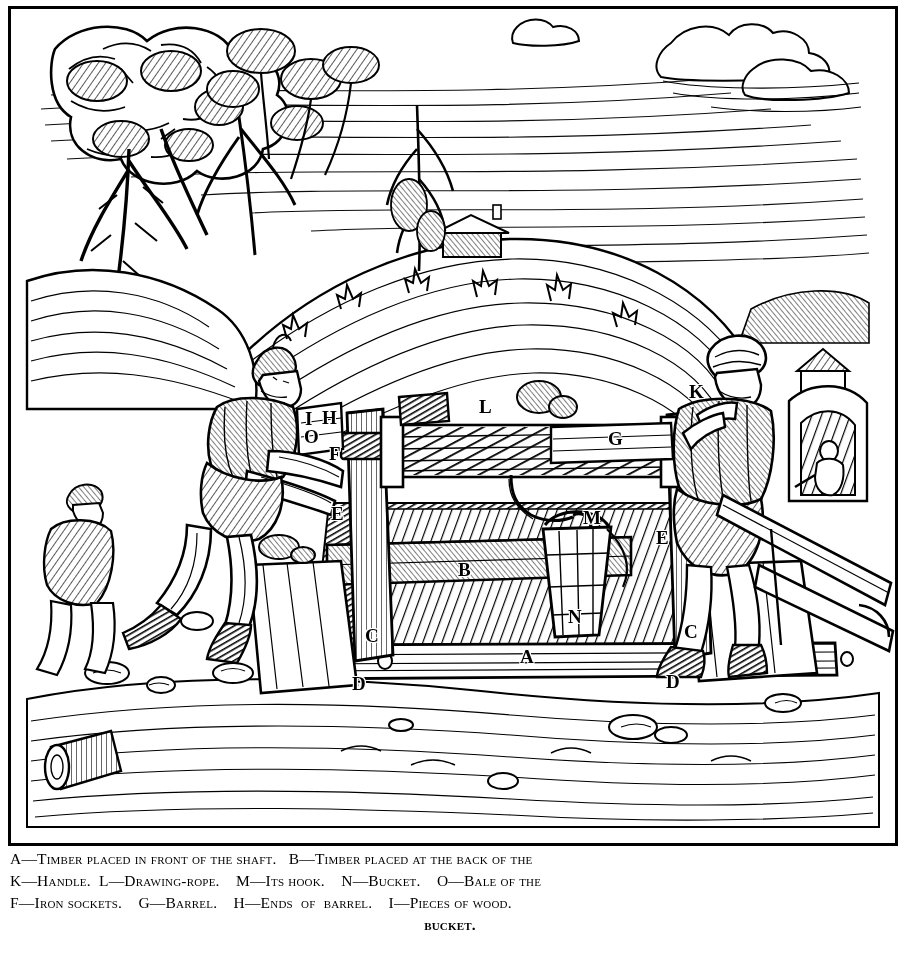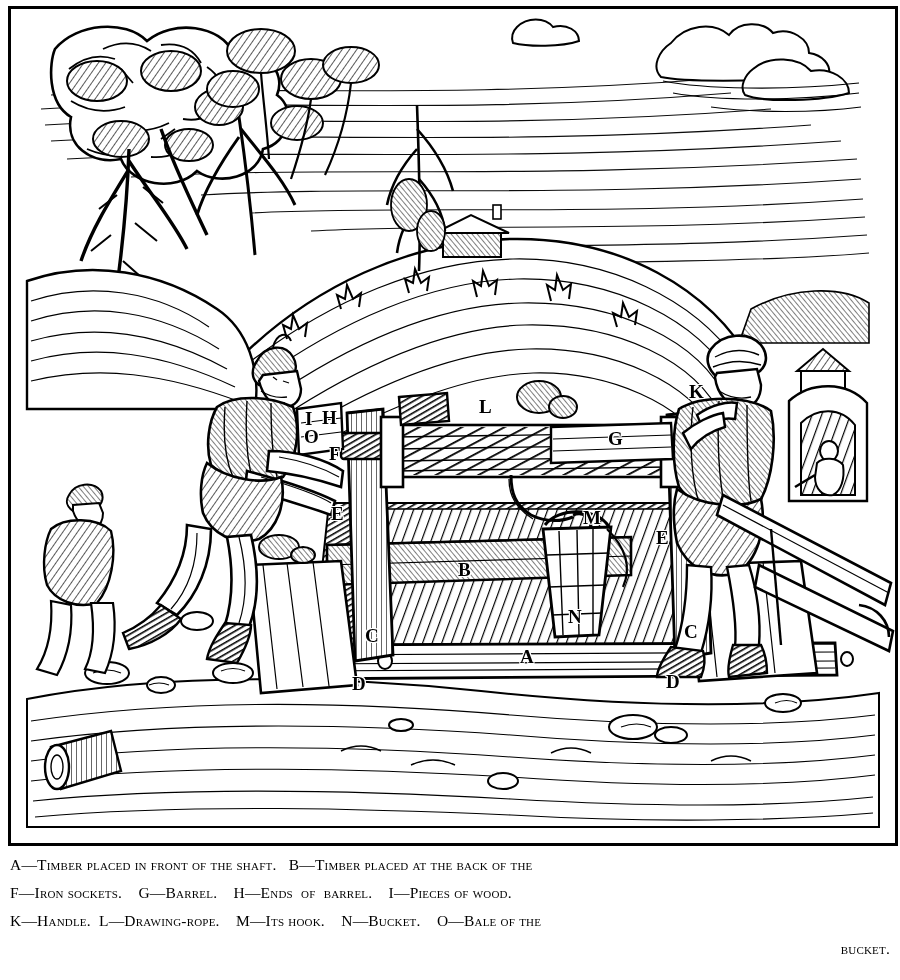--- a/index.html
+++ b/index.html
@@ -64,24 +64,24 @@
     text-align: justify;
     font-family: "Liberation Serif", serif;
     font-size: 15.5px;
     letter-spacing: 0.2px;
     line-height: 1.42;
     font-variant: small-caps;
   }
   .caption .line {
     display: block;
     white-space: pre;
-    margin-top: 6px;
   }
   .caption .line.last {
-    text-align: right;
+    text-align: center;
+    font-weight: bold;
   }
 </style>
 </head>
 <body>
 
 <div class="page">
 
   <div class="plate">
     <div class="plate-inner">
 
@@ -493,18 +493,18 @@
       <span class="plate-label" style="left:673px; top:613px;">C</span>
       <span class="plate-label" style="left:509px; top:638px;">A</span>
       <span class="plate-label" style="left:341px; top:665px;">D</span>
       <span class="plate-label" style="left:655px; top:663px;">D</span>
 
     </div>
   </div>
 
   <div class="caption">
     <span class="line">A—Timber placed in front of the shaft.   B—Timber placed at the back of the</span>
+    <span class="line">K—Handle.  L—Drawing-rope.    M—Its hook.    N—Bucket.    O—Bale of the</span>
     <span class="line">F—Iron sockets.    G—Barrel.    H—Ends  of  barrel.    I—Pieces of wood.</span>
-    <span class="line">K—Handle.  L—Drawing-rope.    M—Its hook.    N—Bucket.    O—Bale of the</span>
     <span class="line last">bucket.</span>
   </div>
 
 </div>
 
 </body></html>

